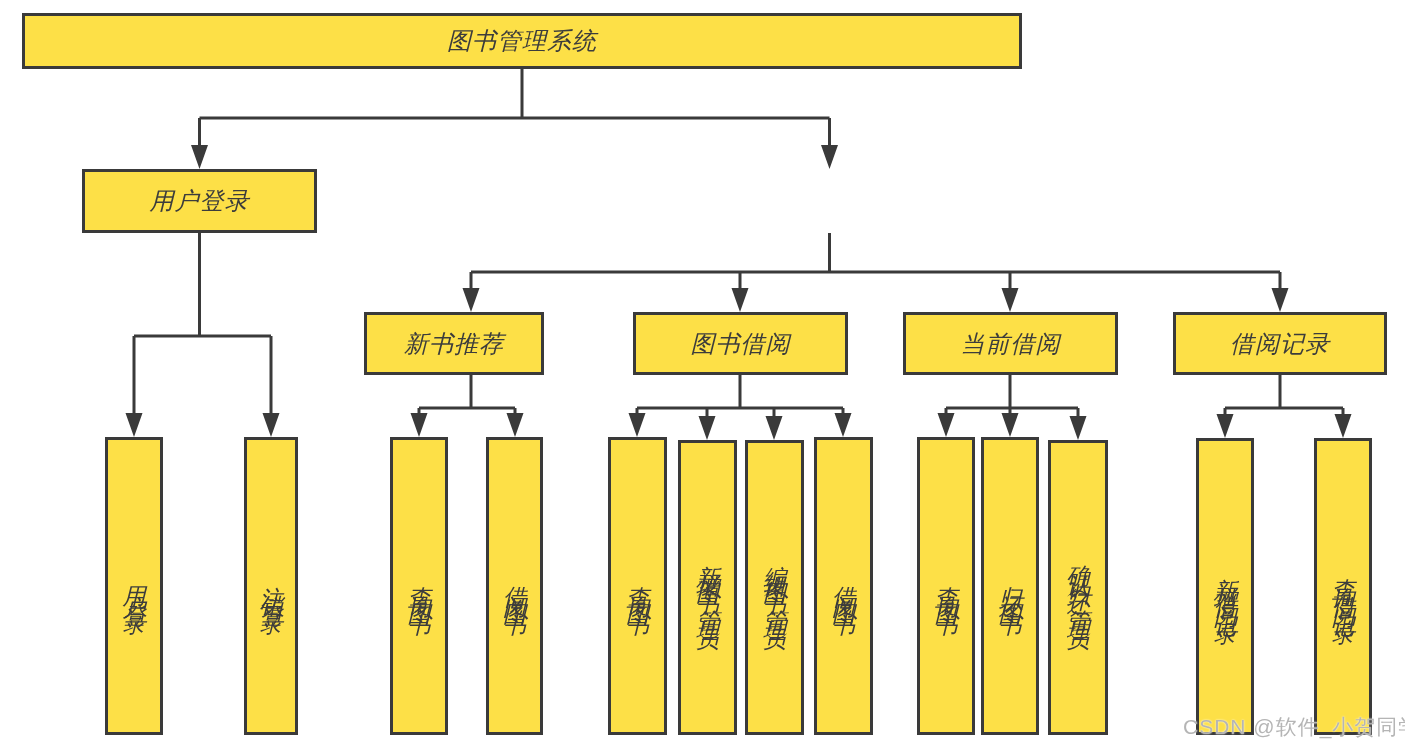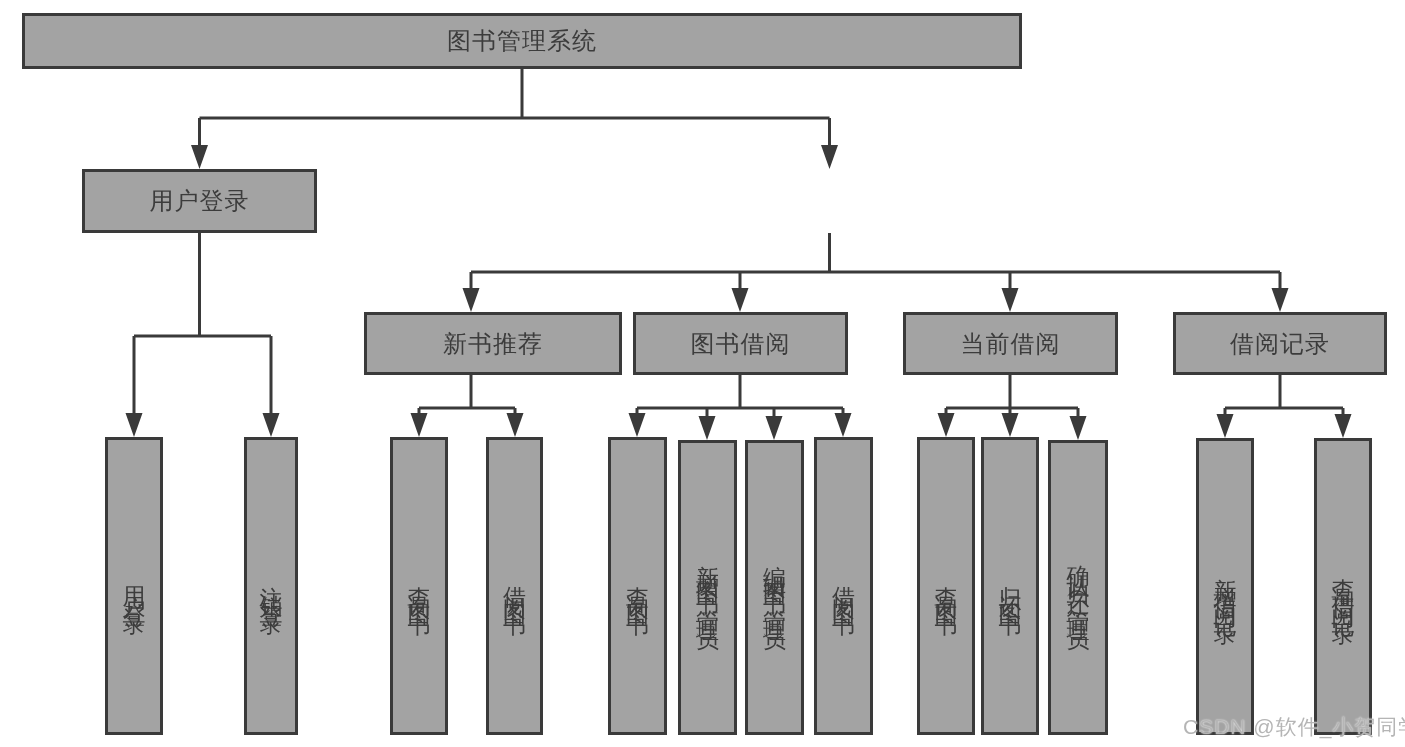--- a/index.html
+++ b/index.html
@@ -7,23 +7,24 @@
     width:1405px;height:747px;background:#ffffff;position:relative;
     font-family:"Liberation Sans","DejaVu Sans",sans-serif;
     overflow:hidden;
   }
   .canvas{position:absolute;left:0;top:0;width:1405px;height:747px;}
   .edges{position:absolute;left:0;top:0;}
   .line{fill:none;stroke:#3a3a3a;stroke-width:3;}
   .arrow{fill:#3a3a3a;stroke:none;}
   .box{
     position:absolute;box-sizing:border-box;
-    border:3px solid #3a3a3a;background:#a3a3a3;
+    border:3px solid #3a3a3a;background:#fde047;
     display:flex;align-items:center;justify-content:center;
     color:#3c3c3c;
+    font-style:italic;
   }
   .hbox .lbl{font-size:24px;letter-spacing:1px;white-space:nowrap;}
   .vbox .lbl{
     writing-mode:vertical-rl;text-orientation:mixed;
     font-size:23px;letter-spacing:9px;line-height:1;white-space:nowrap;
   }
   .watermark{
     position:absolute;left:1183px;top:713px;z-index:6;
     font-size:21px;color:#b5b5b5;letter-spacing:1px;white-space:nowrap;
     text-shadow:0 0 2px #ffffff;
@@ -73,21 +74,21 @@
   </svg>
 
   <div class="box hbox" style="left:22px;top:13px;width:1000px;height:56px">
     <span class="lbl">图书管理系统</span>
   </div>
 
   <div class="box hbox" style="left:82px;top:169px;width:235px;height:64px">
     <span class="lbl">用户登录</span>
   </div>
 
-  <div class="box hbox" style="left:364px;top:312px;width:258px;height:63px">
+  <div class="box hbox" style="left:364px;top:312px;width:180px;height:63px">
     <span class="lbl">新书推荐</span>
   </div>
   <div class="box hbox" style="left:633px;top:312px;width:215px;height:63px">
     <span class="lbl">图书借阅</span>
   </div>
   <div class="box hbox" style="left:903px;top:312px;width:215px;height:63px">
     <span class="lbl">当前借阅</span>
   </div>
   <div class="box hbox" style="left:1173px;top:312px;width:214px;height:63px">
     <span class="lbl">借阅记录</span>

